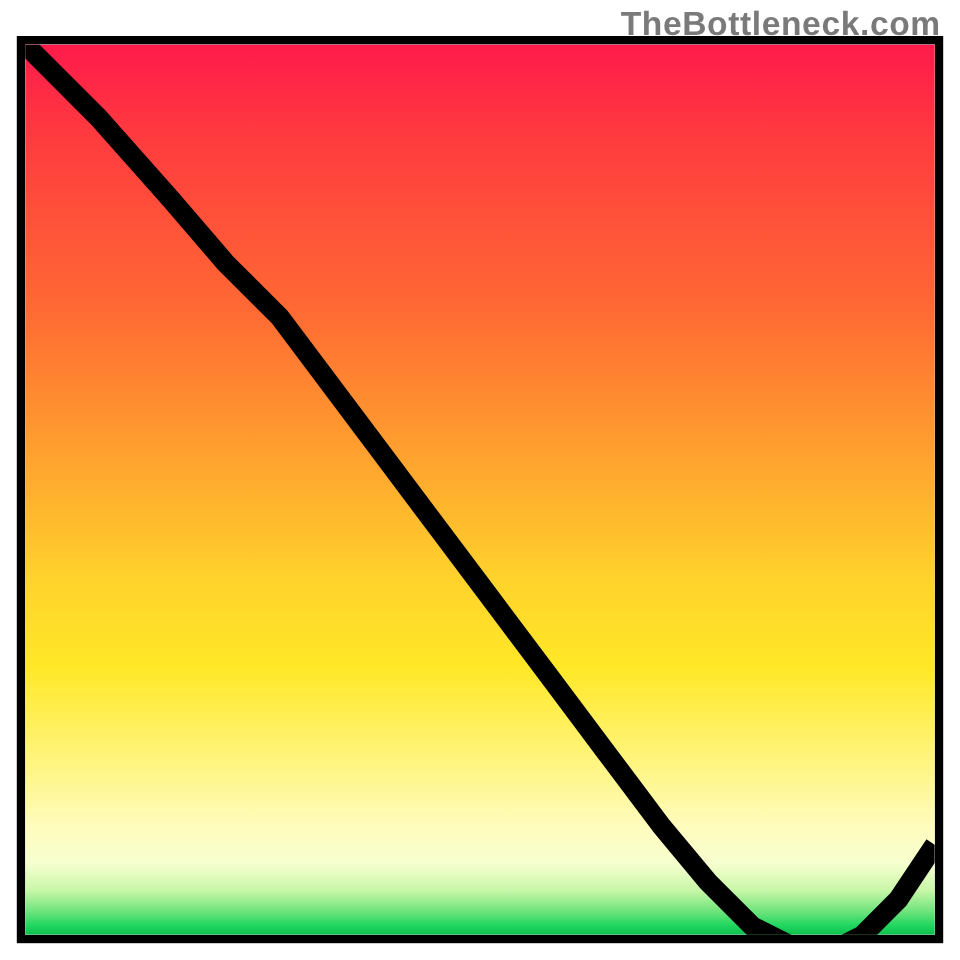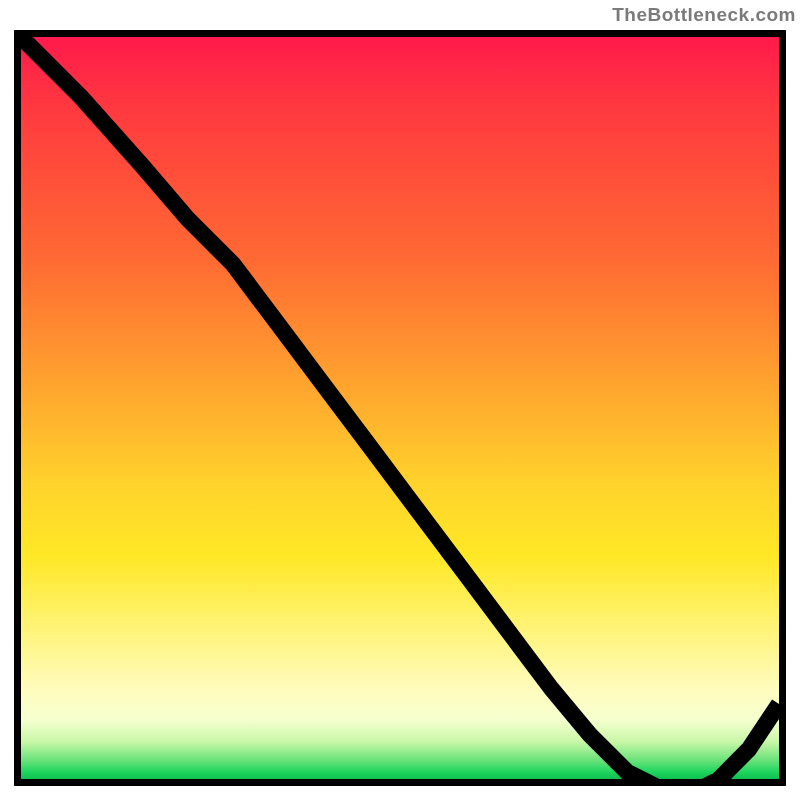--- a/index.html
+++ b/index.html
@@ -7,22 +7,22 @@
 
   .stage {
     position: relative;
     width: 800px;
     height: 800px;
   }
 
   .watermark {
     position: absolute;
     top: 4px;
-    right: 4px;
-    font-size: 19px;
+    right: 16px;
+    font-size: 28px;
     font-weight: 700;
     color: #7a7a7a;
     letter-spacing: 0.5px;
     z-index: 50;
   }
 
   .plot-frame {
     position: absolute;
     left: 14px;
     right: 14px;

